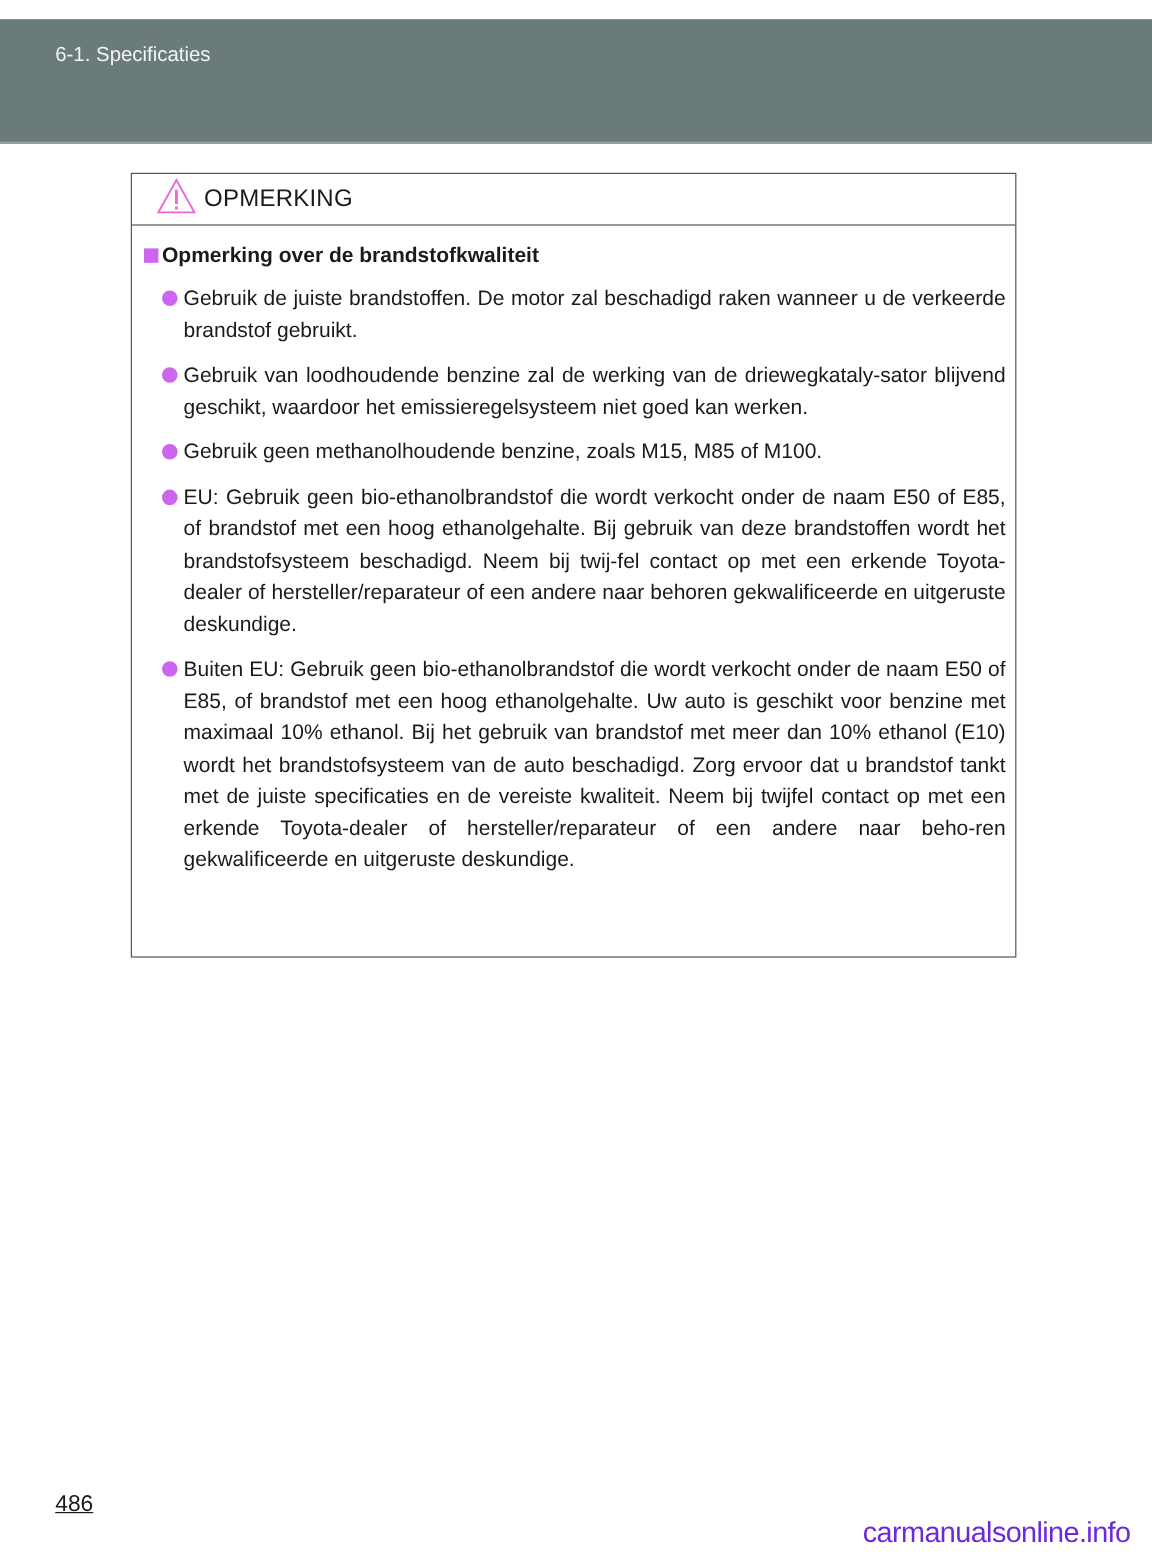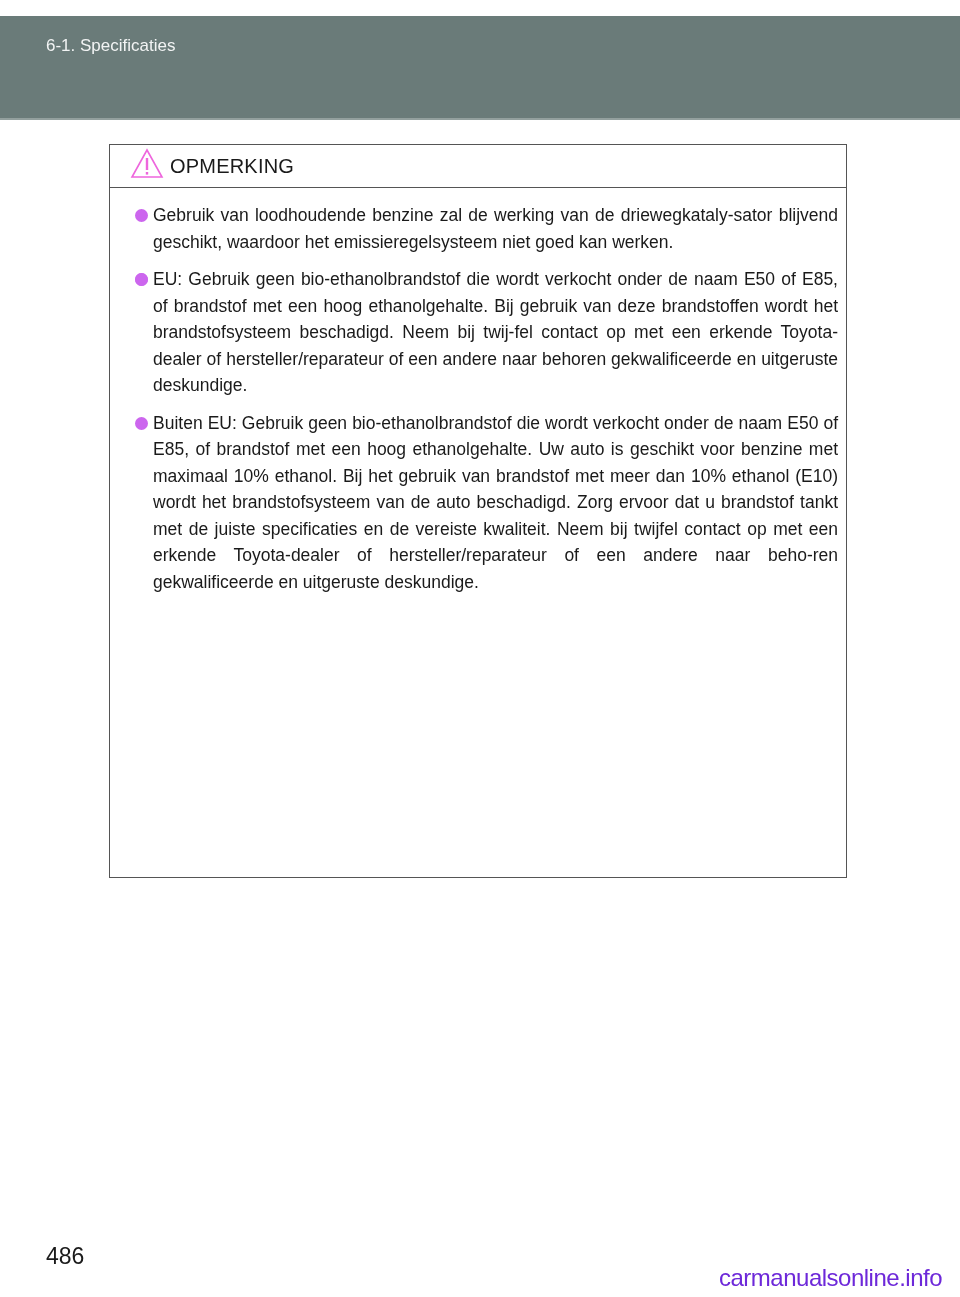--- a/index.html
+++ b/index.html
@@ -26,21 +26,21 @@
       left: 46px;
       top: 20px;
       font-size: 17px;
       color: #f2f4f4;
     }
     .notice-box {
       position: absolute;
       left: 109px;
       top: 144px;
       width: 738px;
-      height: 734px;
+      height: 654px;
       border: 1.5px solid #555;
       box-sizing: border-box;
     }
     .notice-head {
       height: 42px;
       border-bottom: 1.5px solid #555;
       position: relative;
     }
     .warn-icon {
       position: absolute;
@@ -91,22 +91,23 @@
       border-radius: 50%;
       background: #cc66ee;
     }
     .bullet-item p {
       margin: 0;
     }
     .page-number {
       position: absolute;
       left: 46px;
       top: 1243px;
-      font-size: 23px;
+      font-size: 19px;
       color: #1a1a1a;
+      text-decoration: underline;
     }
     .watermark {
       position: absolute;
       right: 18px;
       top: 1264px;
       font-size: 24px;
       color: #6d28d9;
       letter-spacing: -0.5px;
     }
   </style>
@@ -121,29 +122,38 @@
   <div class="notice-head">
     <svg class="warn-icon" viewBox="0 0 34 32">
       <polygon points="17,2 32,29 2,29" fill="none" stroke="#ee66dd" stroke-width="1.6" stroke-linejoin="miter"></polygon>
       <rect x="15.8" y="10" width="2.4" height="12" fill="#ee66dd"></rect>
       <rect x="15.8" y="24" width="2.4" height="2.6" fill="#ee66dd"></rect>
     </svg>
     <div class="notice-title">OPMERKING</div>
   </div>
 
   <div class="notice-body">
+    <div class="subhead">
+      <span class="square-icon"></span>
+      <span>Opmerking over de brandstofkwaliteit</span>
+    </div>
 
+    <div class="bullet-item">
+      <span class="bullet-dot"></span>
+      <p>Gebruik de juiste brandstoffen. De motor zal beschadigd raken wanneer u de verkeerde brandstof gebruikt.</p>
+    </div>
 
     <div class="bullet-item">
       <span class="bullet-dot"></span>
       <p>Gebruik van loodhoudende benzine zal de werking van de driewegkataly-sator blijvend geschikt, waardoor het emissieregelsysteem niet goed kan werken.</p>
     </div>
 
     <div class="bullet-item">
       <span class="bullet-dot"></span>
+      <p>Gebruik geen methanolhoudende benzine, zoals M15, M85 of M100.</p>
     </div>
 
     <div class="bullet-item">
       <span class="bullet-dot"></span>
       <p>EU: Gebruik geen bio-ethanolbrandstof die wordt verkocht onder de naam E50 of E85, of brandstof met een hoog ethanolgehalte. Bij gebruik van deze brandstoffen wordt het brandstofsysteem beschadigd. Neem bij twij-fel contact op met een erkende Toyota-dealer of hersteller/reparateur of een andere naar behoren gekwalificeerde en uitgeruste deskundige.</p>
     </div>
 
     <div class="bullet-item">
       <span class="bullet-dot"></span>
       <p>Buiten EU: Gebruik geen bio-ethanolbrandstof die wordt verkocht onder de naam E50 of E85, of brandstof met een hoog ethanolgehalte. Uw auto is geschikt voor benzine met maximaal 10% ethanol. Bij het gebruik van brandstof met meer dan 10% ethanol (E10) wordt het brandstofsysteem van de auto beschadigd. Zorg ervoor dat u brandstof tankt met de juiste specificaties en de vereiste kwaliteit. Neem bij twijfel contact op met een erkende Toyota-dealer of hersteller/reparateur of een andere naar beho-ren gekwalificeerde en uitgeruste deskundige.</p>

